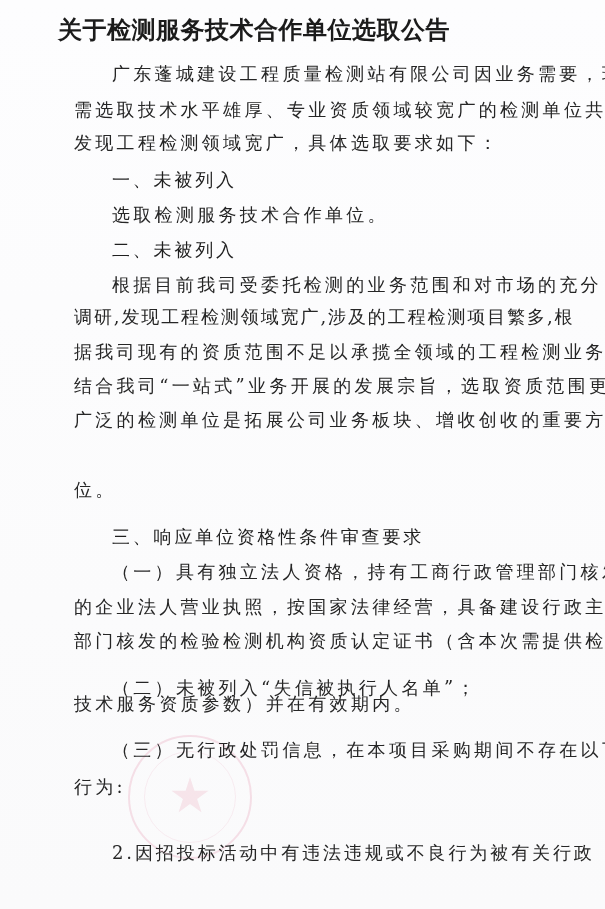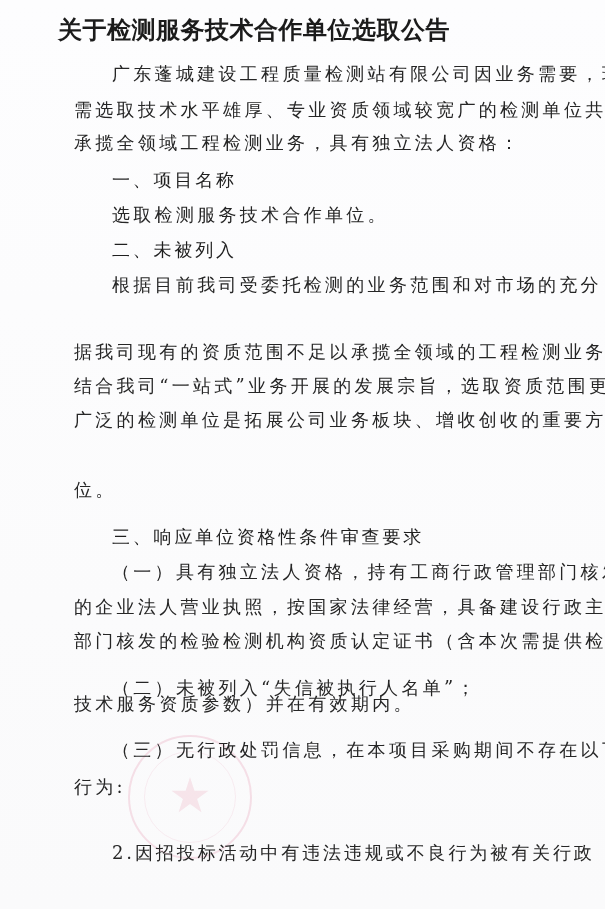--- a/index.html
+++ b/index.html
@@ -55,27 +55,28 @@
 
   <div class="stamp">
     <div class="stamp-inner"></div>
     <div class="stamp-star">★</div>
   </div>
 
   <div class="title">关于检测服务技术合作单位选取公告</div>
 
   <div class="line ind" style="top:62px">广东蓬城建设工程质量检测站有限公司因业务需要，现</div>
   <div class="line full" style="top:98px">需选取技术水平雄厚、专业资质领域较宽广的检测单位共同</div>
-  <div class="line full" style="top:131px">承揽全领域工程检测业务，具有独立法人资格：</div>
+  <div class="line full" style="top:131px">发现工程检测领域宽广，具体选取要求如下：</div>
 
-  <div class="line ind heading" style="top:168px">一、项目名称</div>
+  <div class="line ind heading" style="top:168px">一、未被列入</div>
   <div class="line ind" style="top:203px">选取检测服务技术合作单位。</div>
 
   <div class="line ind heading" style="top:238px">二、未被列入</div>
   <div class="line ind" style="top:273px">根据目前我司受委托检测的业务范围和对市场的充分</div>
+  <div class="line full" style="top:305px; letter-spacing:1.9px">调研,发现工程检测领域宽广,涉及的工程检测项目繁多,根</div>
   <div class="line full" style="top:340px">据我司现有的资质范围不足以承揽全领域的工程检测业务。</div>
   <div class="line full" style="top:374px">结合我司“一站式”业务开展的发展宗旨，选取资质范围更</div>
   <div class="line full" style="top:408px">广泛的检测单位是拓展公司业务板块、增收创收的重要方向</div>
   <div class="line full" style="top:478px">位。</div>
 
   <div class="line ind heading" style="top:525px">三、响应单位资格性条件审查要求</div>
   <div class="line ind" style="top:560px">（一）具有独立法人资格，持有工商行政管理部门核发</div>
   <div class="line full" style="top:595px">的企业法人营业执照，按国家法律经营，具备建设行政主管</div>
   <div class="line full" style="top:629px">部门核发的检验检测机构资质认定证书（含本次需提供检测</div>
   <div class="line full" style="top:692px">技术服务资质参数）并在有效期内。</div>

